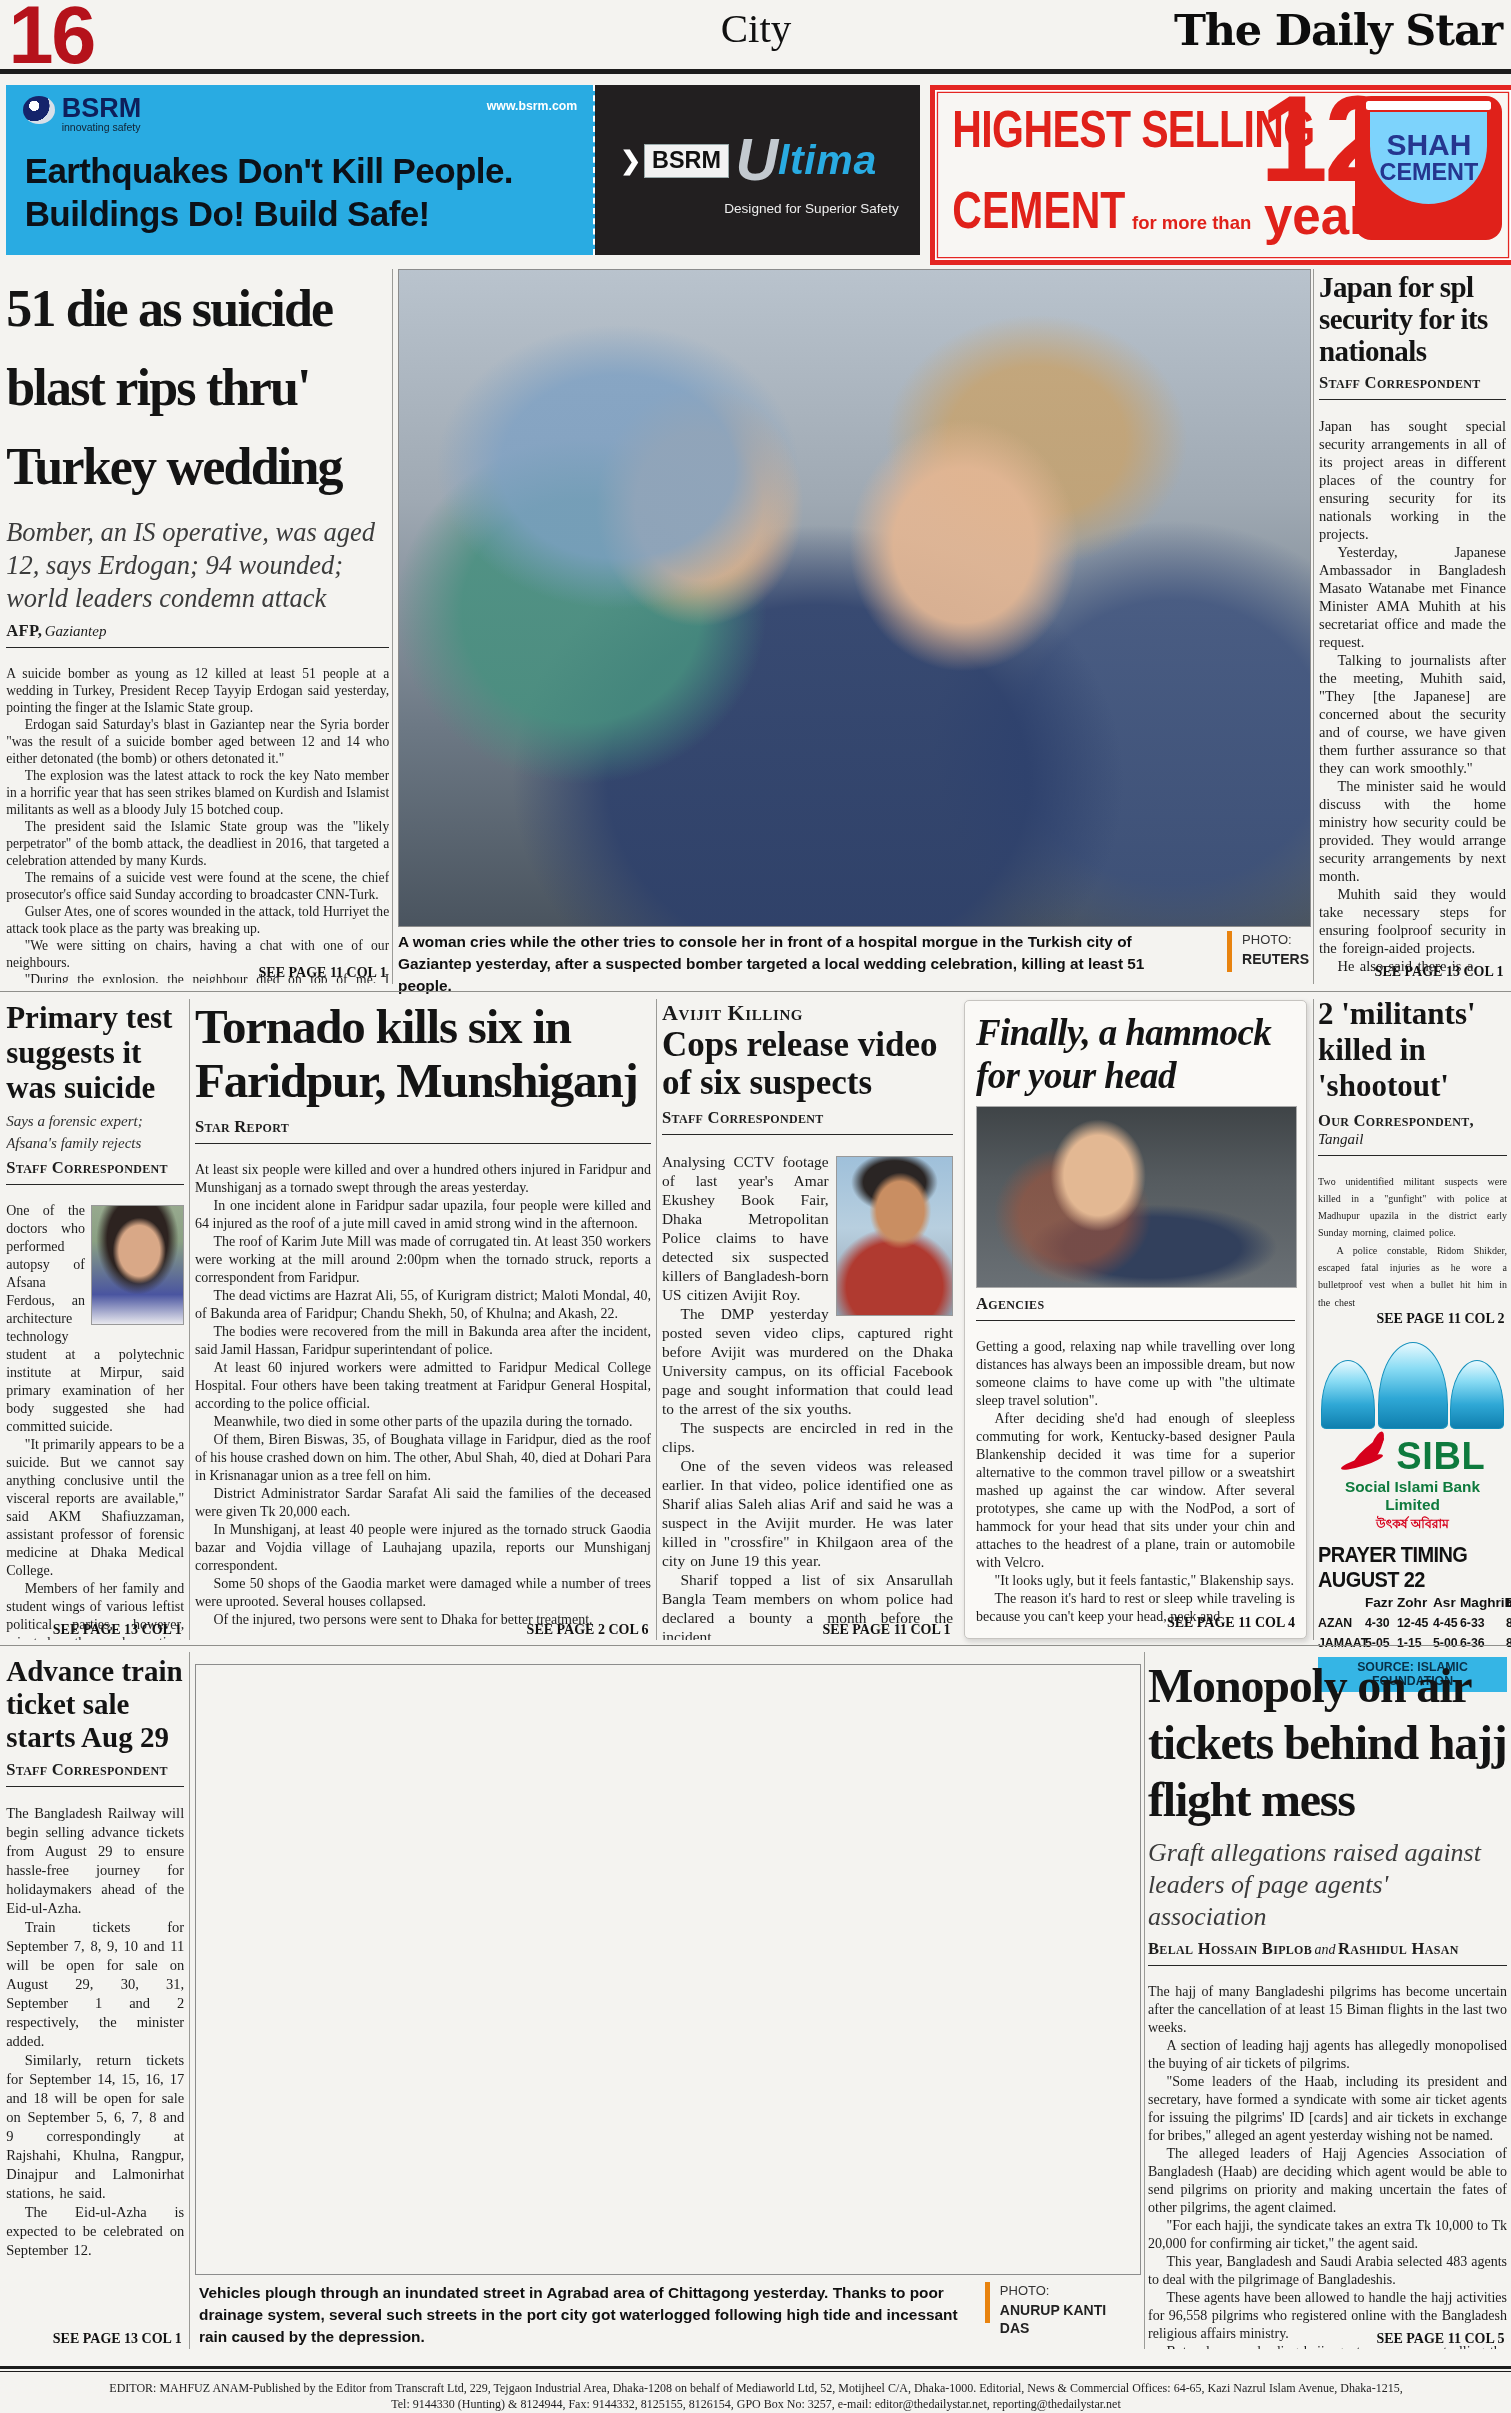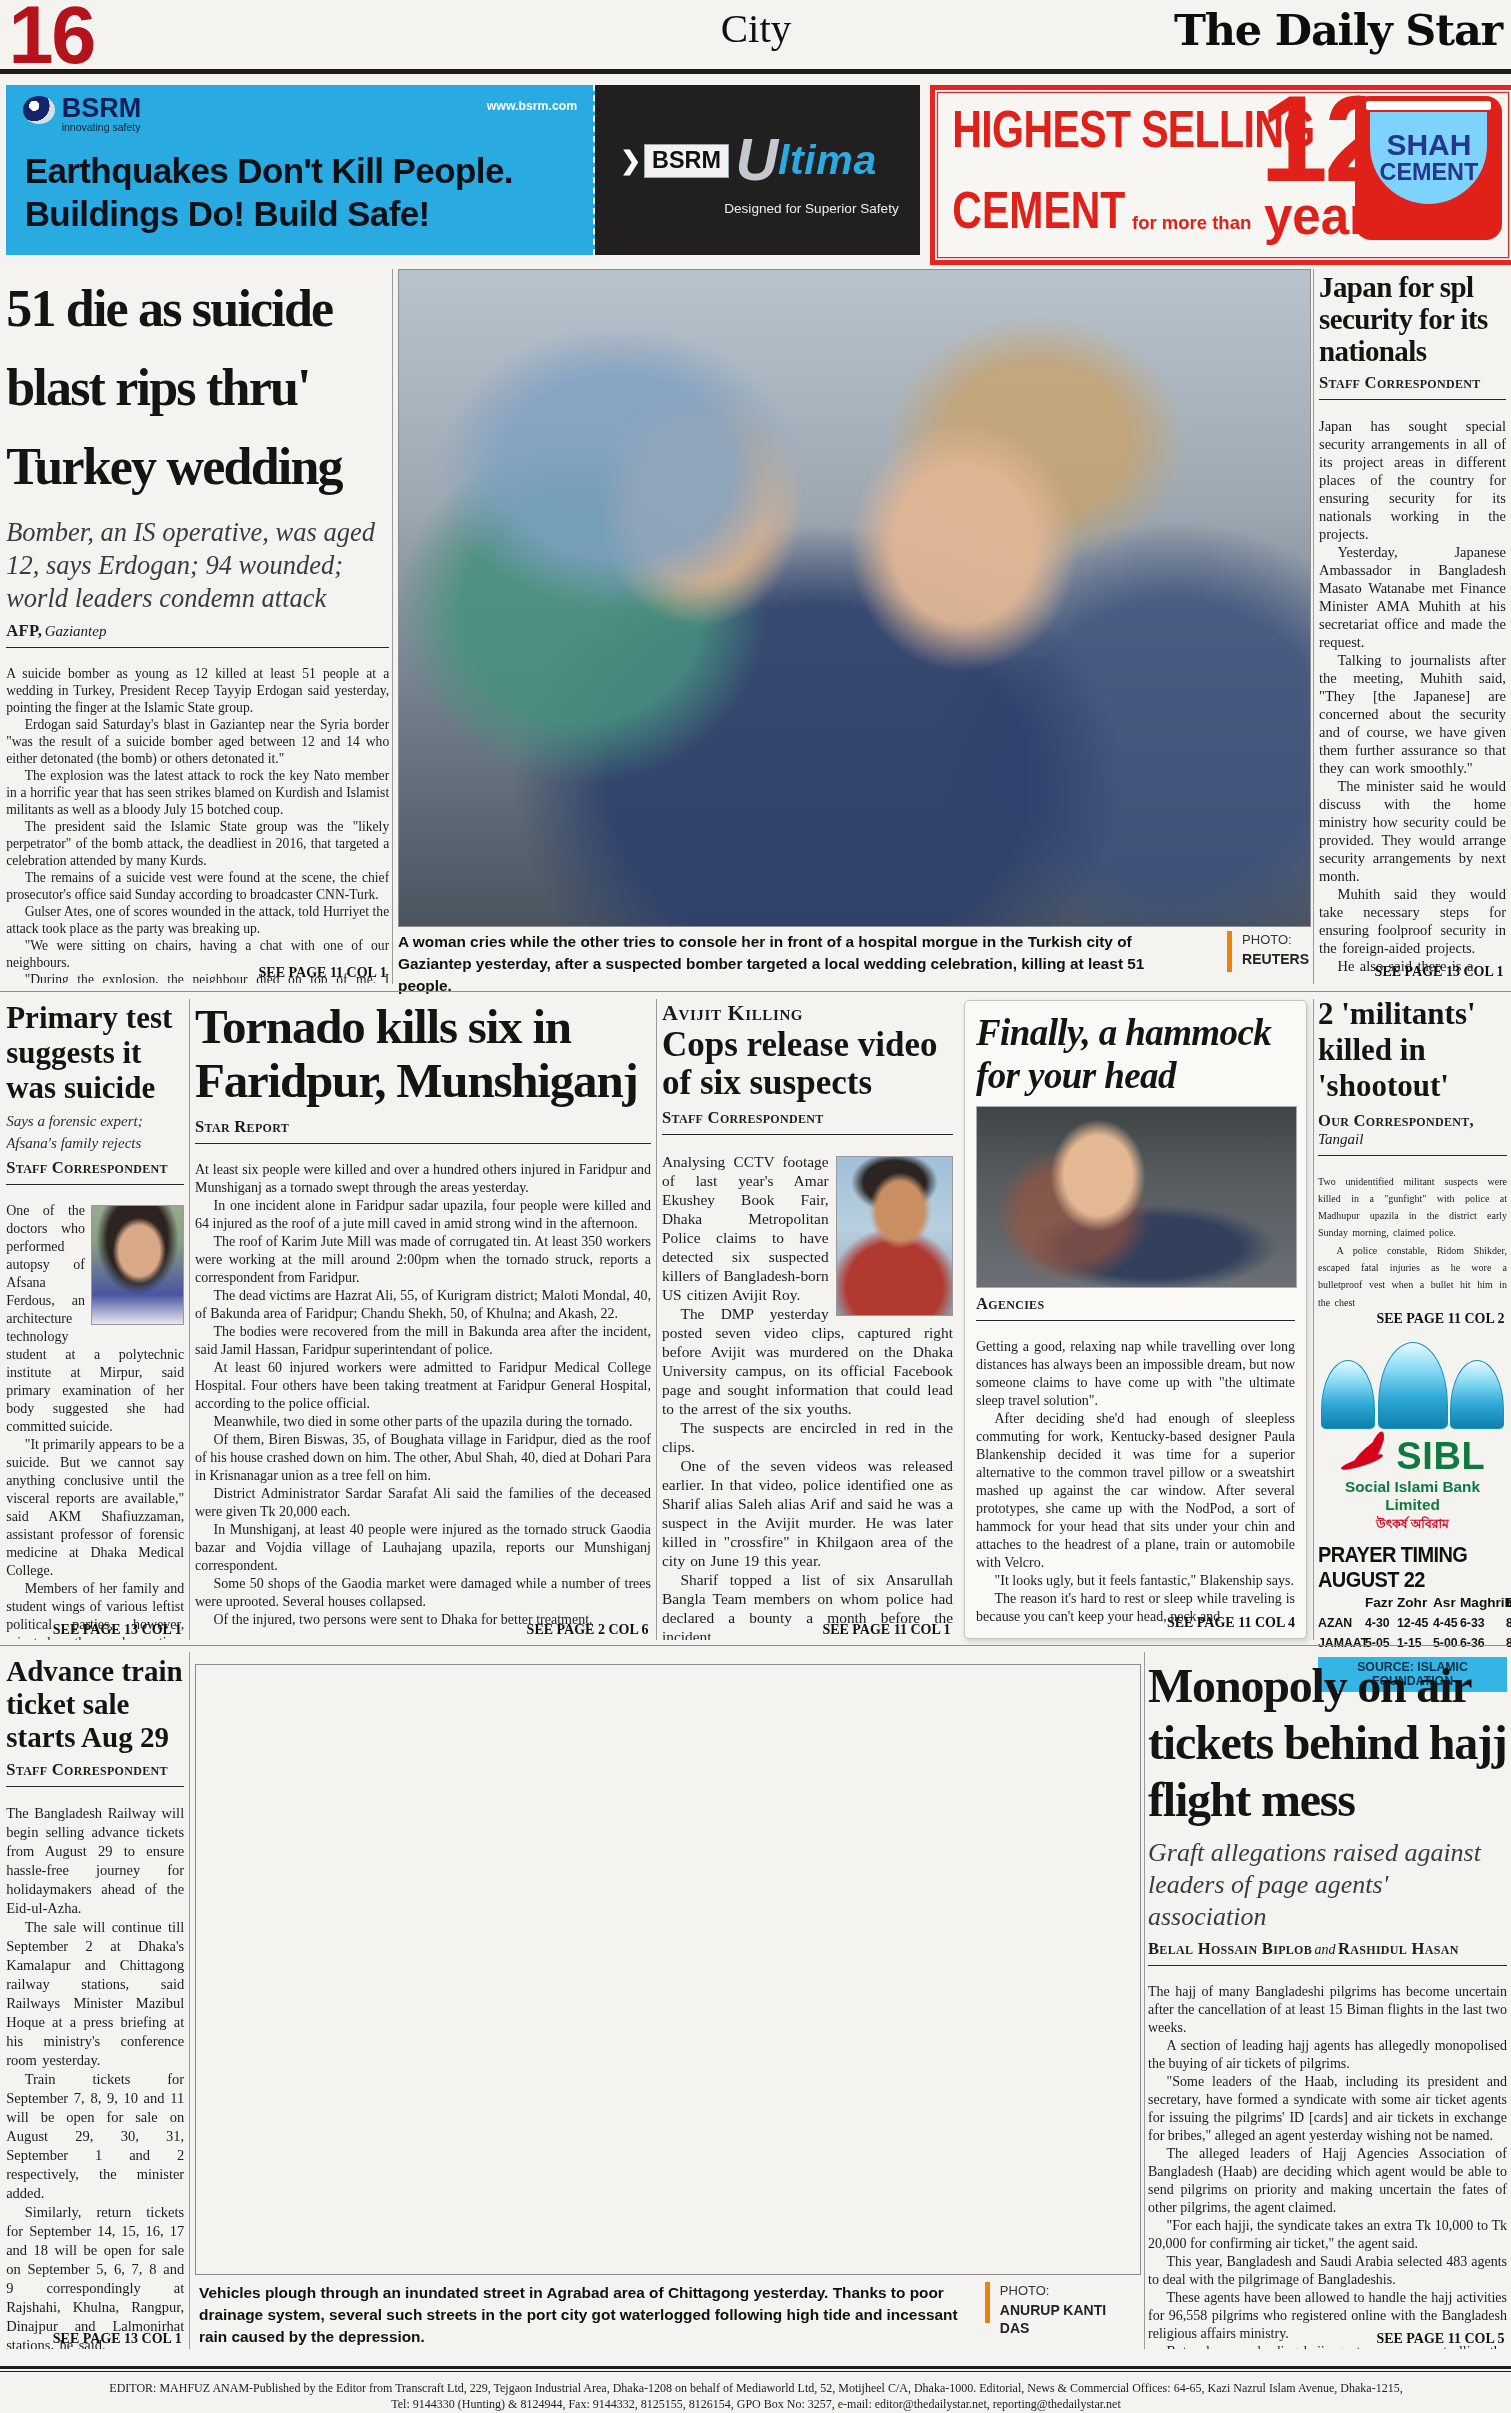--- a/index.html
+++ b/index.html
@@ -385,21 +385,20 @@
   <div class="abs vdiv" style="left:1313px;top:999px;height:641px;"></div>
   <div class="abs hdiv" style="top:1645px;"></div>
 
   <div class="abs col" id="train-col">
     <div class="hl">Advance train ticket sale starts Aug 29</div>
     <div class="byrule" style="margin-top:6.2px;">
       <span class="byline">Staff Correspondent</span>
     </div>
     <div class="bt">
         <p>The Bangladesh Railway will begin selling advance tickets from August 29 to ensure hassle-free journey for holidaymakers ahead of the Eid-ul-Azha.</p>
-        <p>The sale will continue till September 2 at Dhaka's Kamalapur and Chittagong railway stations, said Railways Minister Mazibul Hoque at a press briefing at his ministry's conference room yesterday.</p>
         <p>Train tickets for September 7, 8, 9, 10 and 11 will be open for sale on August 29, 30, 31, September 1 and 2 respectively, the minister added.</p>
         <p>Similarly, return tickets for September 14, 15, 16, 17 and 18 will be open for sale on September 5, 6, 7, 8 and 9 correspondingly at Rajshahi, Khulna, Rangpur, Dinajpur and Lalmonirhat stations, he said.</p>
         <p>The Eid-ul-Azha is expected to be celebrated on September 12.</p>
       </div>
     <div class="see">SEE PAGE 13 COL 1</div>
   </div>
 
   <div class="abs" id="flood-photo"></div>
   <div class="abs" id="flood-caption-row">
     <div class="cap">Vehicles plough through an inundated street in Agrabad area of Chittagong yesterday. Thanks to poor drainage system, several such streets in the port city got waterlogged following high tide and incessant rain caused by the depression.</div>

